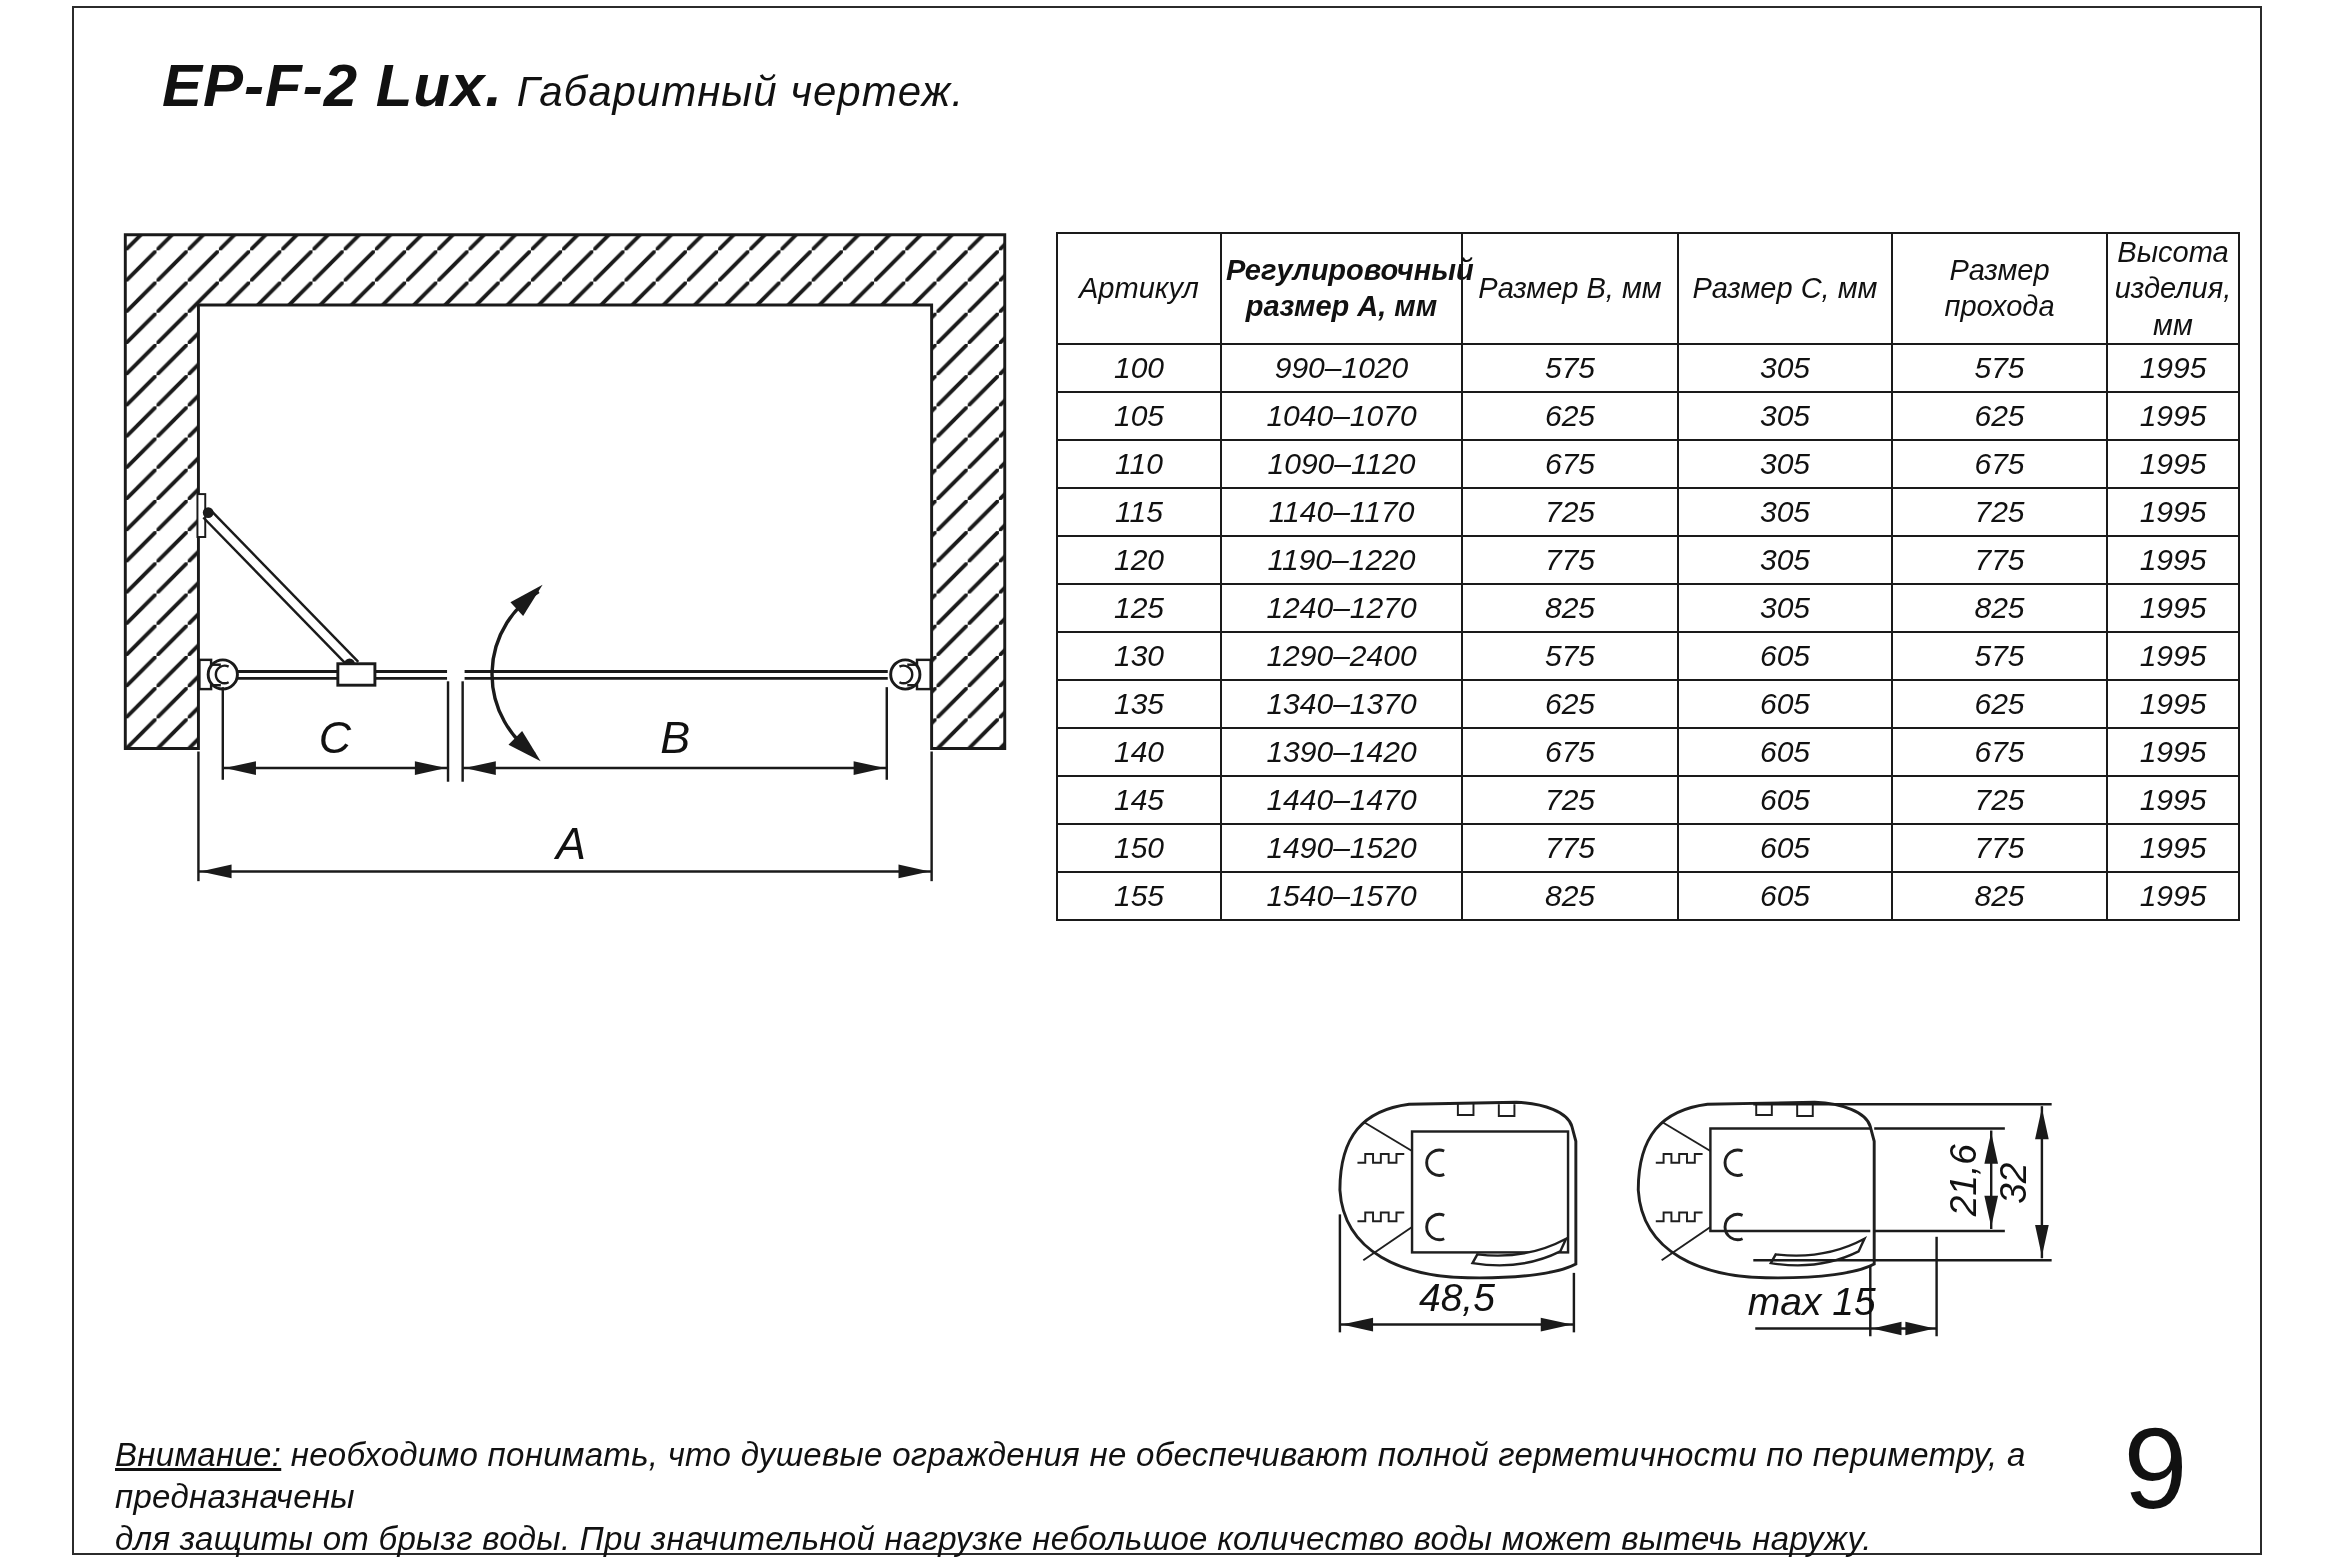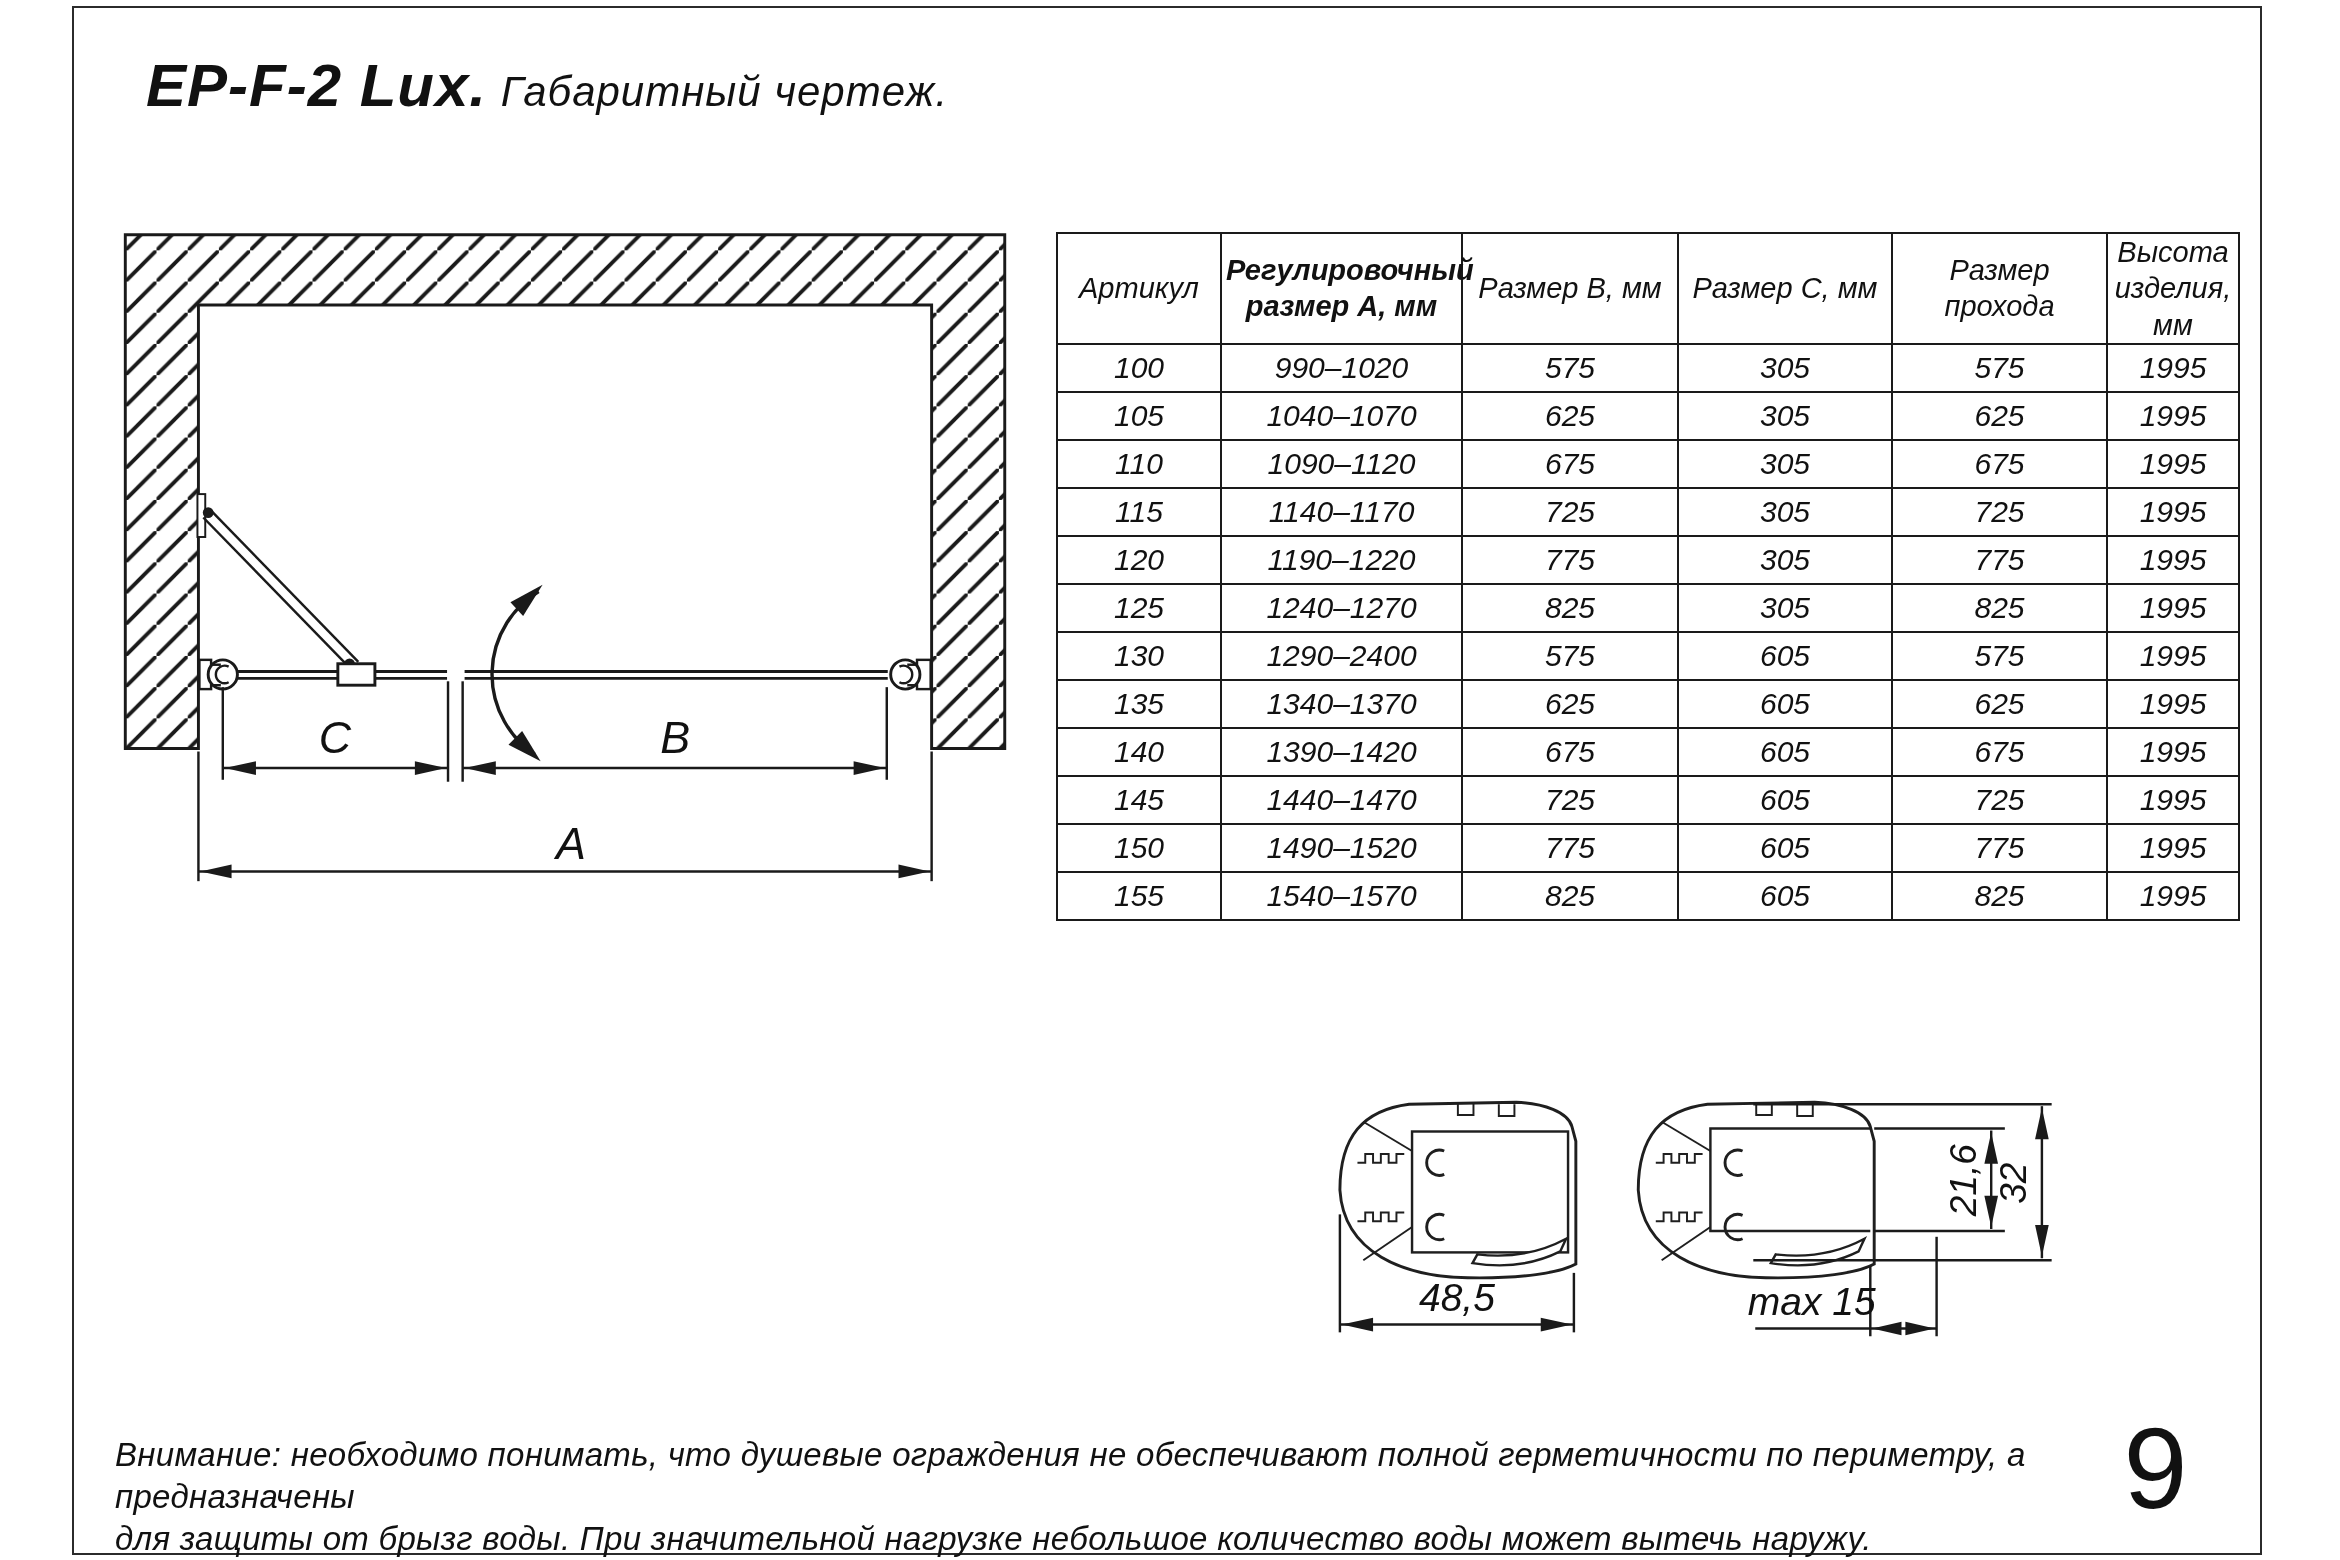--- a/index.html
+++ b/index.html
@@ -11,21 +11,21 @@
     color:#111;
     overflow:hidden;
   }
   
   #frame{
     position:absolute;left:72px;top:5.9px;width:2190px;height:1549px;
     border:2px solid #2b2b2b;box-sizing:border-box;
   }
   
   #title{
-    position:absolute;left:146px;top:51px;white-space:nowrap;
+    position:absolute;left:162px;top:51px;white-space:nowrap;
   }
   #title .model{
     font-size:60px;font-style:italic;font-weight:600;letter-spacing:1px;
   }
   #title .subtitle{
     font-size:42px;font-style:italic;font-weight:500;margin-left:13.7px;letter-spacing:1px;
   }
   
   .drw{position:absolute;}
   
@@ -53,21 +53,21 @@
   #notes{
     position:absolute;left:1170px;top:979px;width:931px;
     text-align:right;font-style:italic;font-size:33px;line-height:45px;
     letter-spacing:0.5px;
   }
   
   #warning{
     position:absolute;left:115px;top:1434px;width:1911px;
     font-style:italic;font-size:33px;line-height:42px;letter-spacing:0.3px;
   }
-  #warning .uline{}
+  #warning .uline{text-decoration:underline;}
   
   #page-num{
     position:absolute;left:2097px;top:1402px;width:117px;
     font-size:115px;text-align:center;font-weight:400;
   }
 </style>
 </head>
 <body>
 
 <div id="sheet">

